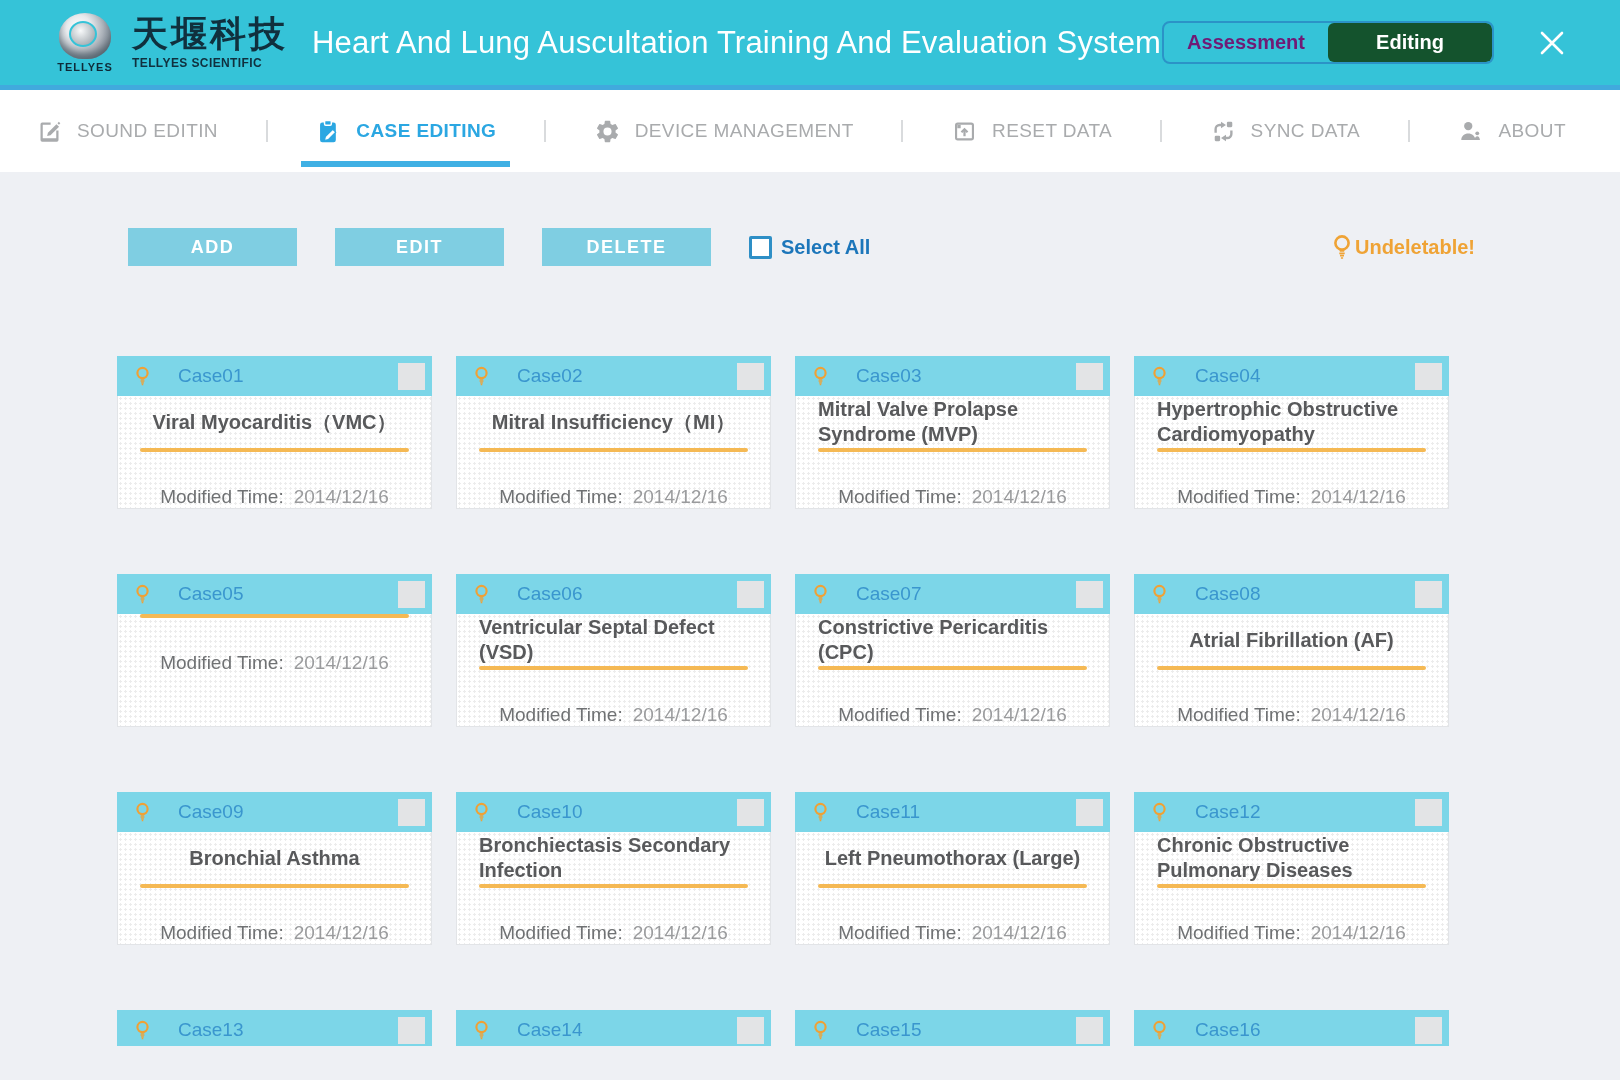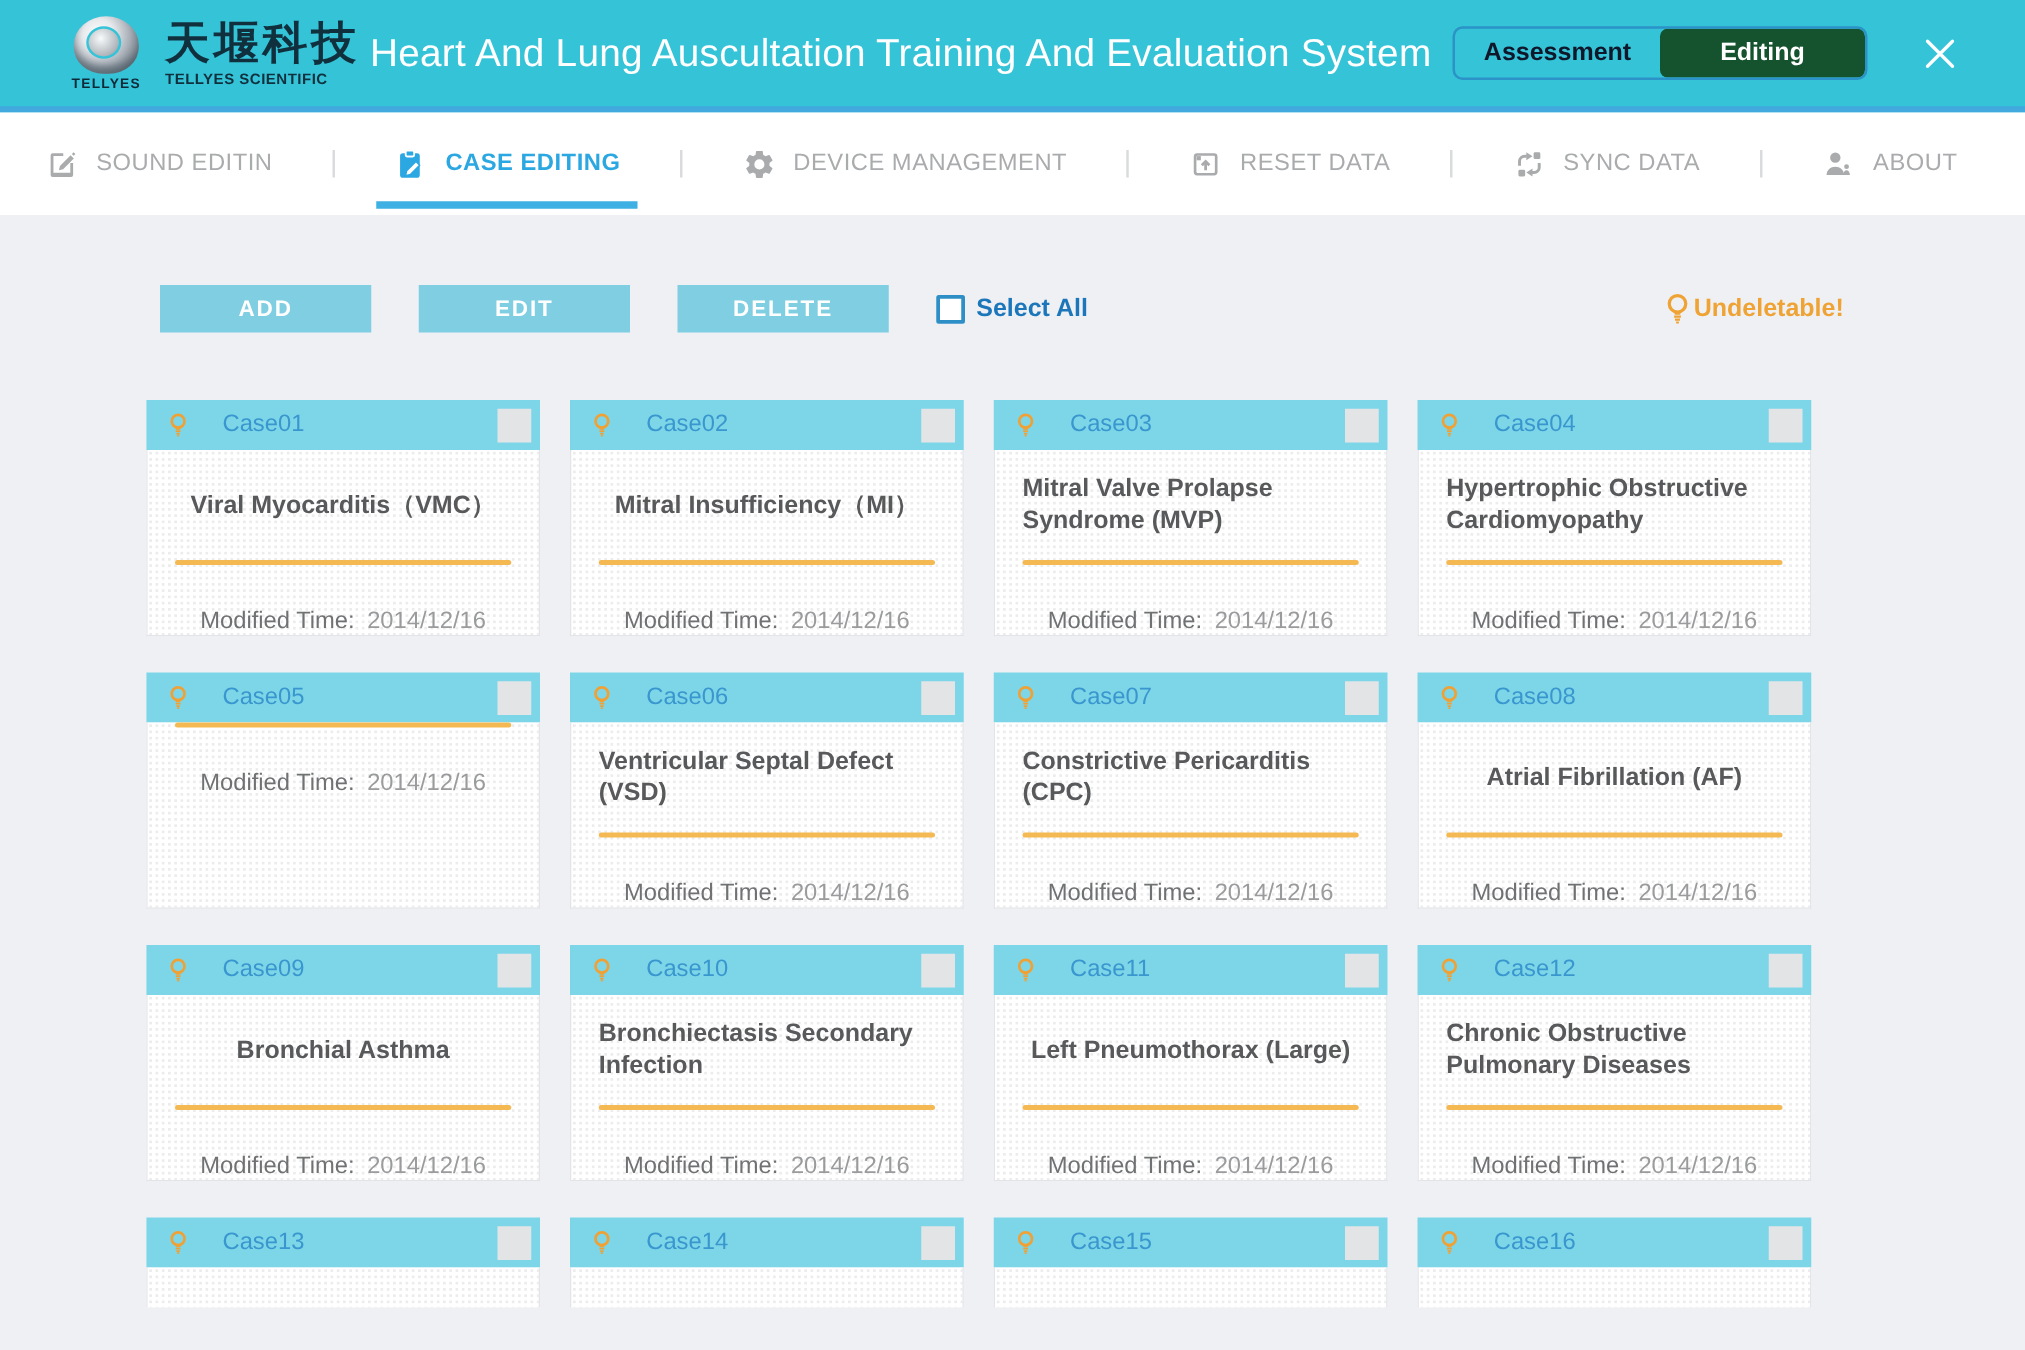--- a/index.html
+++ b/index.html
@@ -14,27 +14,27 @@
   .globe { width:52px; height:46px; margin:0 auto; border-radius:50% 50% 46% 46%;
     background:radial-gradient(circle at 38% 32%, #ffffff 0%, #e7e9ec 28%, #9aa2ab 62%, #5d676f 100%);
     box-shadow:inset 0 -6px 6px rgba(40,60,70,.45); position:relative; }
   .globe:after{ content:""; position:absolute; left:10px; top:8px; width:24px; height:22px;
     border-radius:50%; background:radial-gradient(circle at 40% 35%, #f8fafb, #8f979e);
     border:2px solid #35C3D8; }
   .logo-mark-text { display:block; font-size:11px; font-weight:bold; color:#0E2A38;
     letter-spacing:1px; margin-top:2px; }
   .logo-cn { font-size:36px; font-weight:bold; color:#10303E; letter-spacing:3px; line-height:1.05; }
   .logo-en { font-size:12px; font-weight:bold; color:#10303E; letter-spacing:.4px; margin-top:3px; }
-  .app-title { font-size:31px; font-weight:400; color:#FFFFFF; margin-left:8px;
+  .app-title { font-size:31px; font-weight:400; color:#FFFFFF; margin-left:24px;
     letter-spacing:.2px; white-space:nowrap;text-align:center; }
 
   .mode-toggle { margin-left:auto; width:332px; height:43px; border:2px solid #2B93C7;
     border-radius:8px; display:flex; overflow:hidden; flex-shrink:0; }
   .mode-btn { flex:1; border:none; background:transparent; font-family:inherit;
-    font-size:20px; font-weight:bold; color:#0f172a; cursor:pointer; }
+    font-size:20px; font-weight:bold; color:#701a75; cursor:pointer; }
   .mode-btn.active { background:#14532d; color:#FFFFFF; border-radius:6px; }
 
   .close-btn { margin-left:38px; width:40px; height:40px; background:transparent;
     border:none; cursor:pointer; flex-shrink:0; display:flex; align-items:center; justify-content:center; }
 
   
   .nav { height:82px; background:#FFFFFF; display:flex; align-items:center;
     padding:0 50px 0 32px; justify-content:space-between; }
   .nav-item { display:flex; align-items:center; gap:14px; color:#A9ABAD;
     font-size:19px; letter-spacing:.4px; cursor:pointer; position:relative;
@@ -55,21 +55,21 @@
   .selectall-box { width:23px; height:23px; background:#FFFFFF; border:3px solid #2E8FC6;
     border-radius:2px; }
   .selectall-label { font-size:20px; font-weight:bold; color:#1C76BA; }
   .undeletable { margin-left:auto; display:flex; align-items:center; gap:2px; }
   .undeletable-label { font-size:20px; font-weight:bold; color:#EFA335; }
 
   
   .grid-clip { height:726px; overflow:hidden; margin:54px 0 0 117px; }
   .grid { display:grid; grid-template-columns:repeat(4,315px); column-gap:24px;
     row-gap:29px; grid-auto-rows:189px; }
-  .card { display:flex; flex-direction:column; }
+  .card { display:flex; flex-direction:column;margin-top:36px; }
   .card-header { height:40px; background:#7CD6E8; display:flex; align-items:center;
     padding:0 7px 0 17px; flex-shrink:0; }
   .card-header .bulb { width:17px; height:23px; flex-shrink:0; }
   .case-id { margin-left:27px; font-size:19px; color:#3A96CE; }
   .card-checkbox { margin-left:auto; width:27px; height:27px; background:#E3E4E6; cursor:pointer; }
   .card-body { flex:1; background:#FFFFFF; border:1px solid #E2E4E7; border-top:none;
     background-image:radial-gradient(#ECECEC 1px, transparent 1.2px); background-size:5px 5px;
     display:flex; flex-direction:column; padding:0 22px; }
   .card-title-wrap { flex:1; display:flex; align-items:center; justify-content:center; overflow:hidden; }
   .card-title { font-size:20px; font-weight:bold; color:#58595B; line-height:1.24; text-align:left; }

